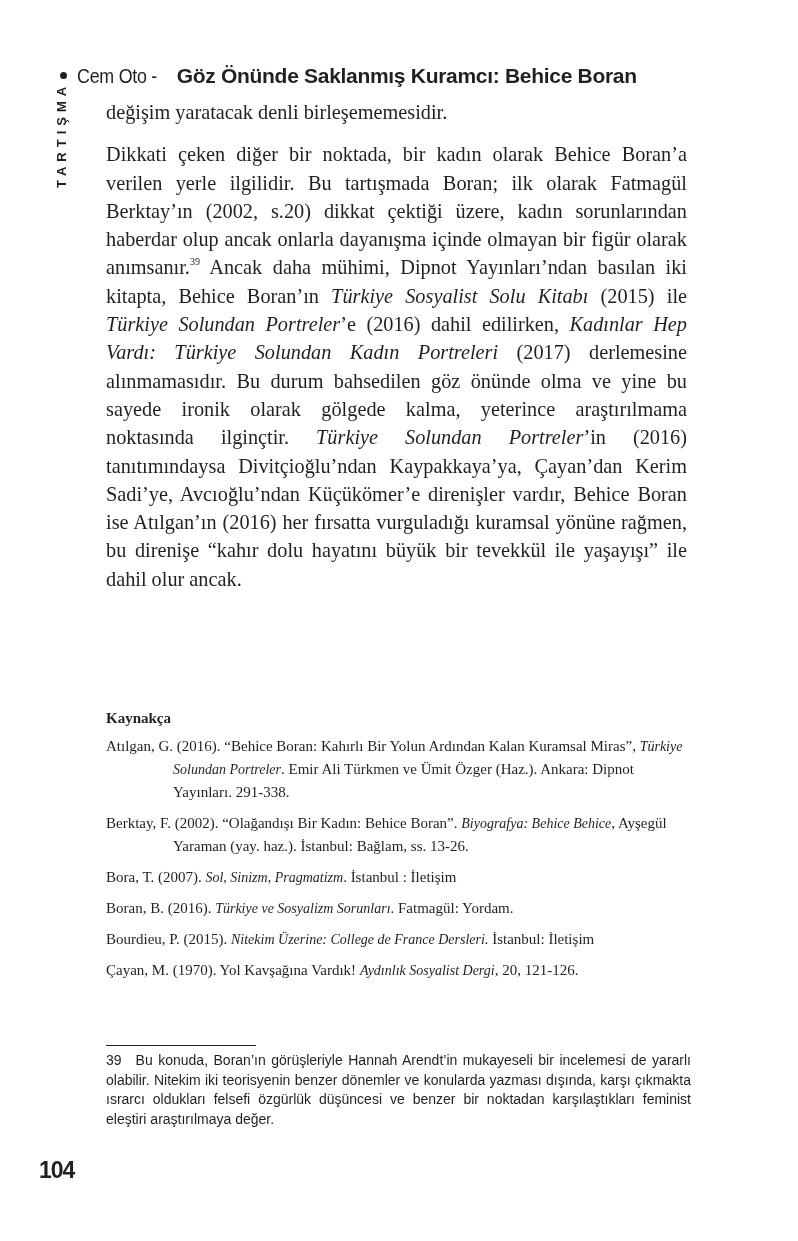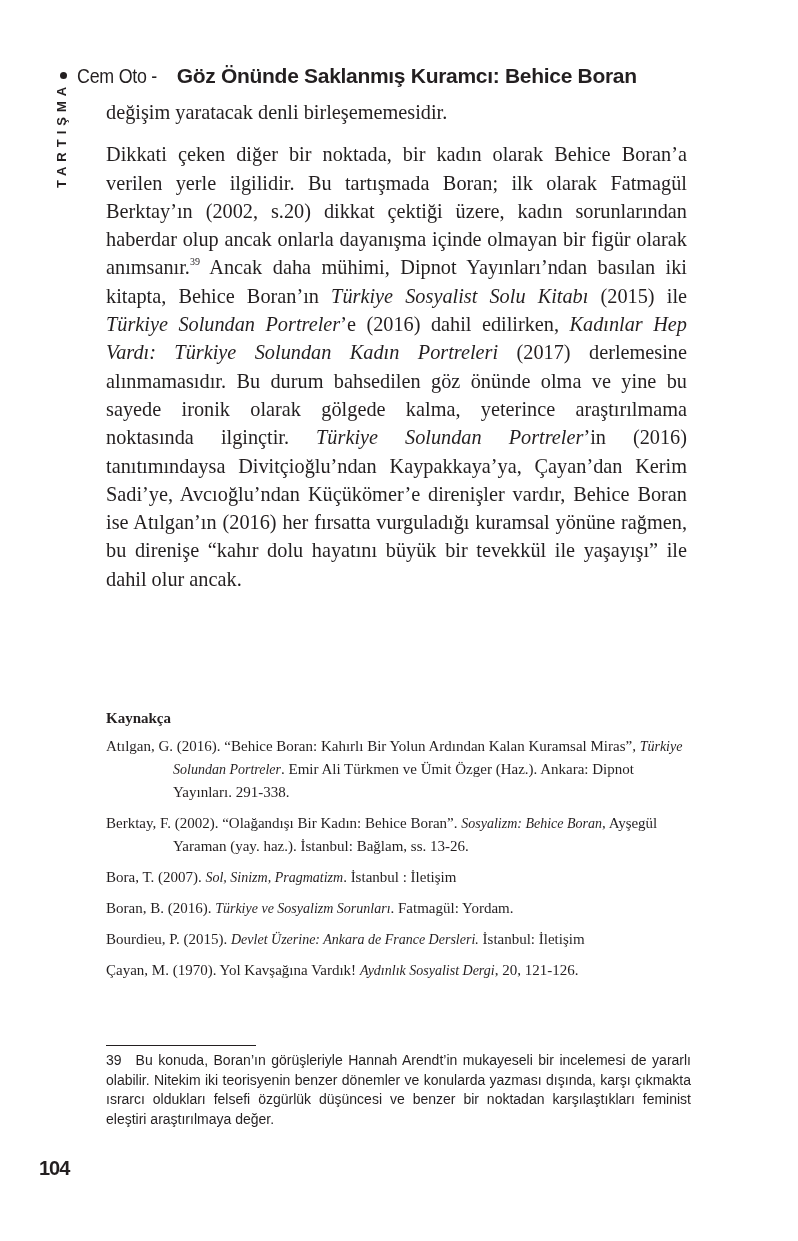--- a/index.html
+++ b/index.html
@@ -12,43 +12,43 @@
     .body-text { position: absolute; left: 106px; top: 98px; width: 585px; font-family: "Liberation Serif", serif; font-size: 20.3px; line-height: 28.3px; text-align: justify; }
     .body-text p { margin: 0 4px 14px 0; }
     .body-text sup { font-size: 10px; line-height: 0; position: relative; top: -2px; }
     .refs { position: absolute; left: 106px; top: 710px; width: 585px; font-family: "Liberation Serif", serif; font-size: 15px; }
     .refs .heading { font-weight: bold; font-size: 15px; margin-bottom: 8px; }
     .refs .entry { line-height: 23px; padding-left: 67px; text-indent: -67px; margin-bottom: 8px; }
     .refs i { font-size: 14px; }
     .fn-rule { position: absolute; left: 106px; top: 1045px; width: 150px; height: 1px; background: #231f20; }
     .footnote { position: absolute; left: 106px; top: 1051px; width: 585px; font-family: "Liberation Sans", sans-serif; font-size: 14px; line-height: 19.5px; text-align: justify; }
     .footnote .num { margin-right: 14px; }
-    .page-number { position: absolute; left: 39px; top: 1157px; font-family: "Liberation Sans", sans-serif; font-size: 20px; font-weight: bold; letter-spacing: -1px; }
+    .page-number { position: absolute; left: 39px; top: 1157px; font-family: "Liberation Sans", sans-serif; font-size: 23px; font-weight: bold; letter-spacing: -1px; }
   </style>
 </head>
 <body>
 
 <div class="running-head">
   <span class="bullet"></span><span class="author">Cem Oto -</span>
   <span class="title">Göz Önünde Saklanmış Kuramcı: Behice Boran</span>
 </div>
 
 <div class="side-label">TARTIŞMA</div>
 
 <div class="body-text">
   <p>değişim yaratacak denli birleşememesidir.</p>
   <p><span>Dikkati çeken diğer bir noktada, bir kadın olarak Behice Boran’a verilen yerle ilgilidir. Bu tartışmada Boran; ilk olarak Fatmagül Berktay’ın (2002, s.20) dikkat çektiği üzere, kadın sorunlarından haberdar olup ancak onlarla dayanışma içinde olmayan bir figür olarak anımsanır.</span><sup>39</sup><span> Ancak daha mühimi, Dipnot Yayınları’ndan basılan iki kitapta, Behice Boran’ın </span><i>Türkiye Sosyalist Solu Kitabı</i><span> (2015) ile </span><i>Türkiye Solundan Portreler</i><span>’e (2016) dahil edilirken, </span><i>Kadınlar Hep Vardı: Türkiye Solundan Kadın Portreleri</i><span> (2017) derlemesine alınmamasıdır. Bu durum bahsedilen göz önünde olma ve yine bu sayede ironik olarak gölgede kalma, yeterince araştırılmama noktasında ilginçtir. </span><i>Türkiye Solundan Portreler</i><span>’in (2016) tanıtımındaysa Divitçioğlu’ndan Kaypakkaya’ya, Çayan’dan Kerim Sadi’ye, Avcıoğlu’ndan Küçükömer’e direnişler vardır, Behice Boran ise Atılgan’ın (2016) her fırsatta vurguladığı kuramsal yönüne rağmen, bu direnişe “kahır dolu hayatını büyük bir tevekkül ile yaşayışı” ile dahil olur ancak.</span></p>
 </div>
 
 <div class="refs">
   <div class="heading">Kaynakça</div>
   <div class="entry"><span>Atılgan, G. (2016). “Behice Boran: Kahırlı Bir Yolun Ardından Kalan Kuramsal Miras”, </span><i>Türkiye Solundan Portreler</i><span>. Emir Ali Türkmen ve Ümit Özger (Haz.). Ankara: Dipnot Yayınları. 291-338.</span></div>
-  <div class="entry"><span>Berktay, F. (2002). “Olağandışı Bir Kadın: Behice Boran”. </span><i>Sosyalizm: Behice Boran</i><span>, Ayşegül Yaraman (yay. haz.). İstanbul: Bağlam, ss. 13-26.</span></div>
+  <div class="entry"><span>Berktay, F. (2002). “Olağandışı Bir Kadın: Behice Boran”. </span><i>Biyografya: Behice Behice</i><span>, Ayşegül Yaraman (yay. haz.). İstanbul: Bağlam, ss. 13-26.</span></div>
   <div class="entry"><span>Bora, T. (2007). </span><i>Sol, Sinizm, Pragmatizm</i><span>. İstanbul : İletişim</span></div>
   <div class="entry"><span>Boran, B. (2016). </span><i>Türkiye ve Sosyalizm Sorunları</i><span>. Fatmagül: Yordam.</span></div>
-  <div class="entry"><span>Bourdieu, P. (2015). </span><i>Devlet Üzerine: Ankara de France Dersleri.</i><span> İstanbul: İletişim</span></div>
+  <div class="entry"><span>Bourdieu, P. (2015). </span><i>Nitekim Üzerine: College de France Dersleri.</i><span> İstanbul: İletişim</span></div>
   <div class="entry"><span>Çayan, M. (1970). Yol Kavşağına Vardık! </span><i>Aydınlık Sosyalist Dergi</i><span>, 20, 121-126.</span></div>
 </div>
 
 <div class="fn-rule"></div>
 <div class="footnote"><span class="num">39</span><span>Bu konuda, Boran’ın görüşleriyle Hannah Arendt’in mukayeseli bir incelemesi de yararlı olabilir. Nitekim iki teorisyenin benzer dönemler ve konularda yazması dışında, karşı çıkmakta ısrarcı oldukları felsefi özgürlük düşüncesi ve benzer bir noktadan karşılaştıkları feminist eleştiri araştırılmaya değer.</span></div>
 
 <div class="page-number">104</div>
 
 </body></html>

